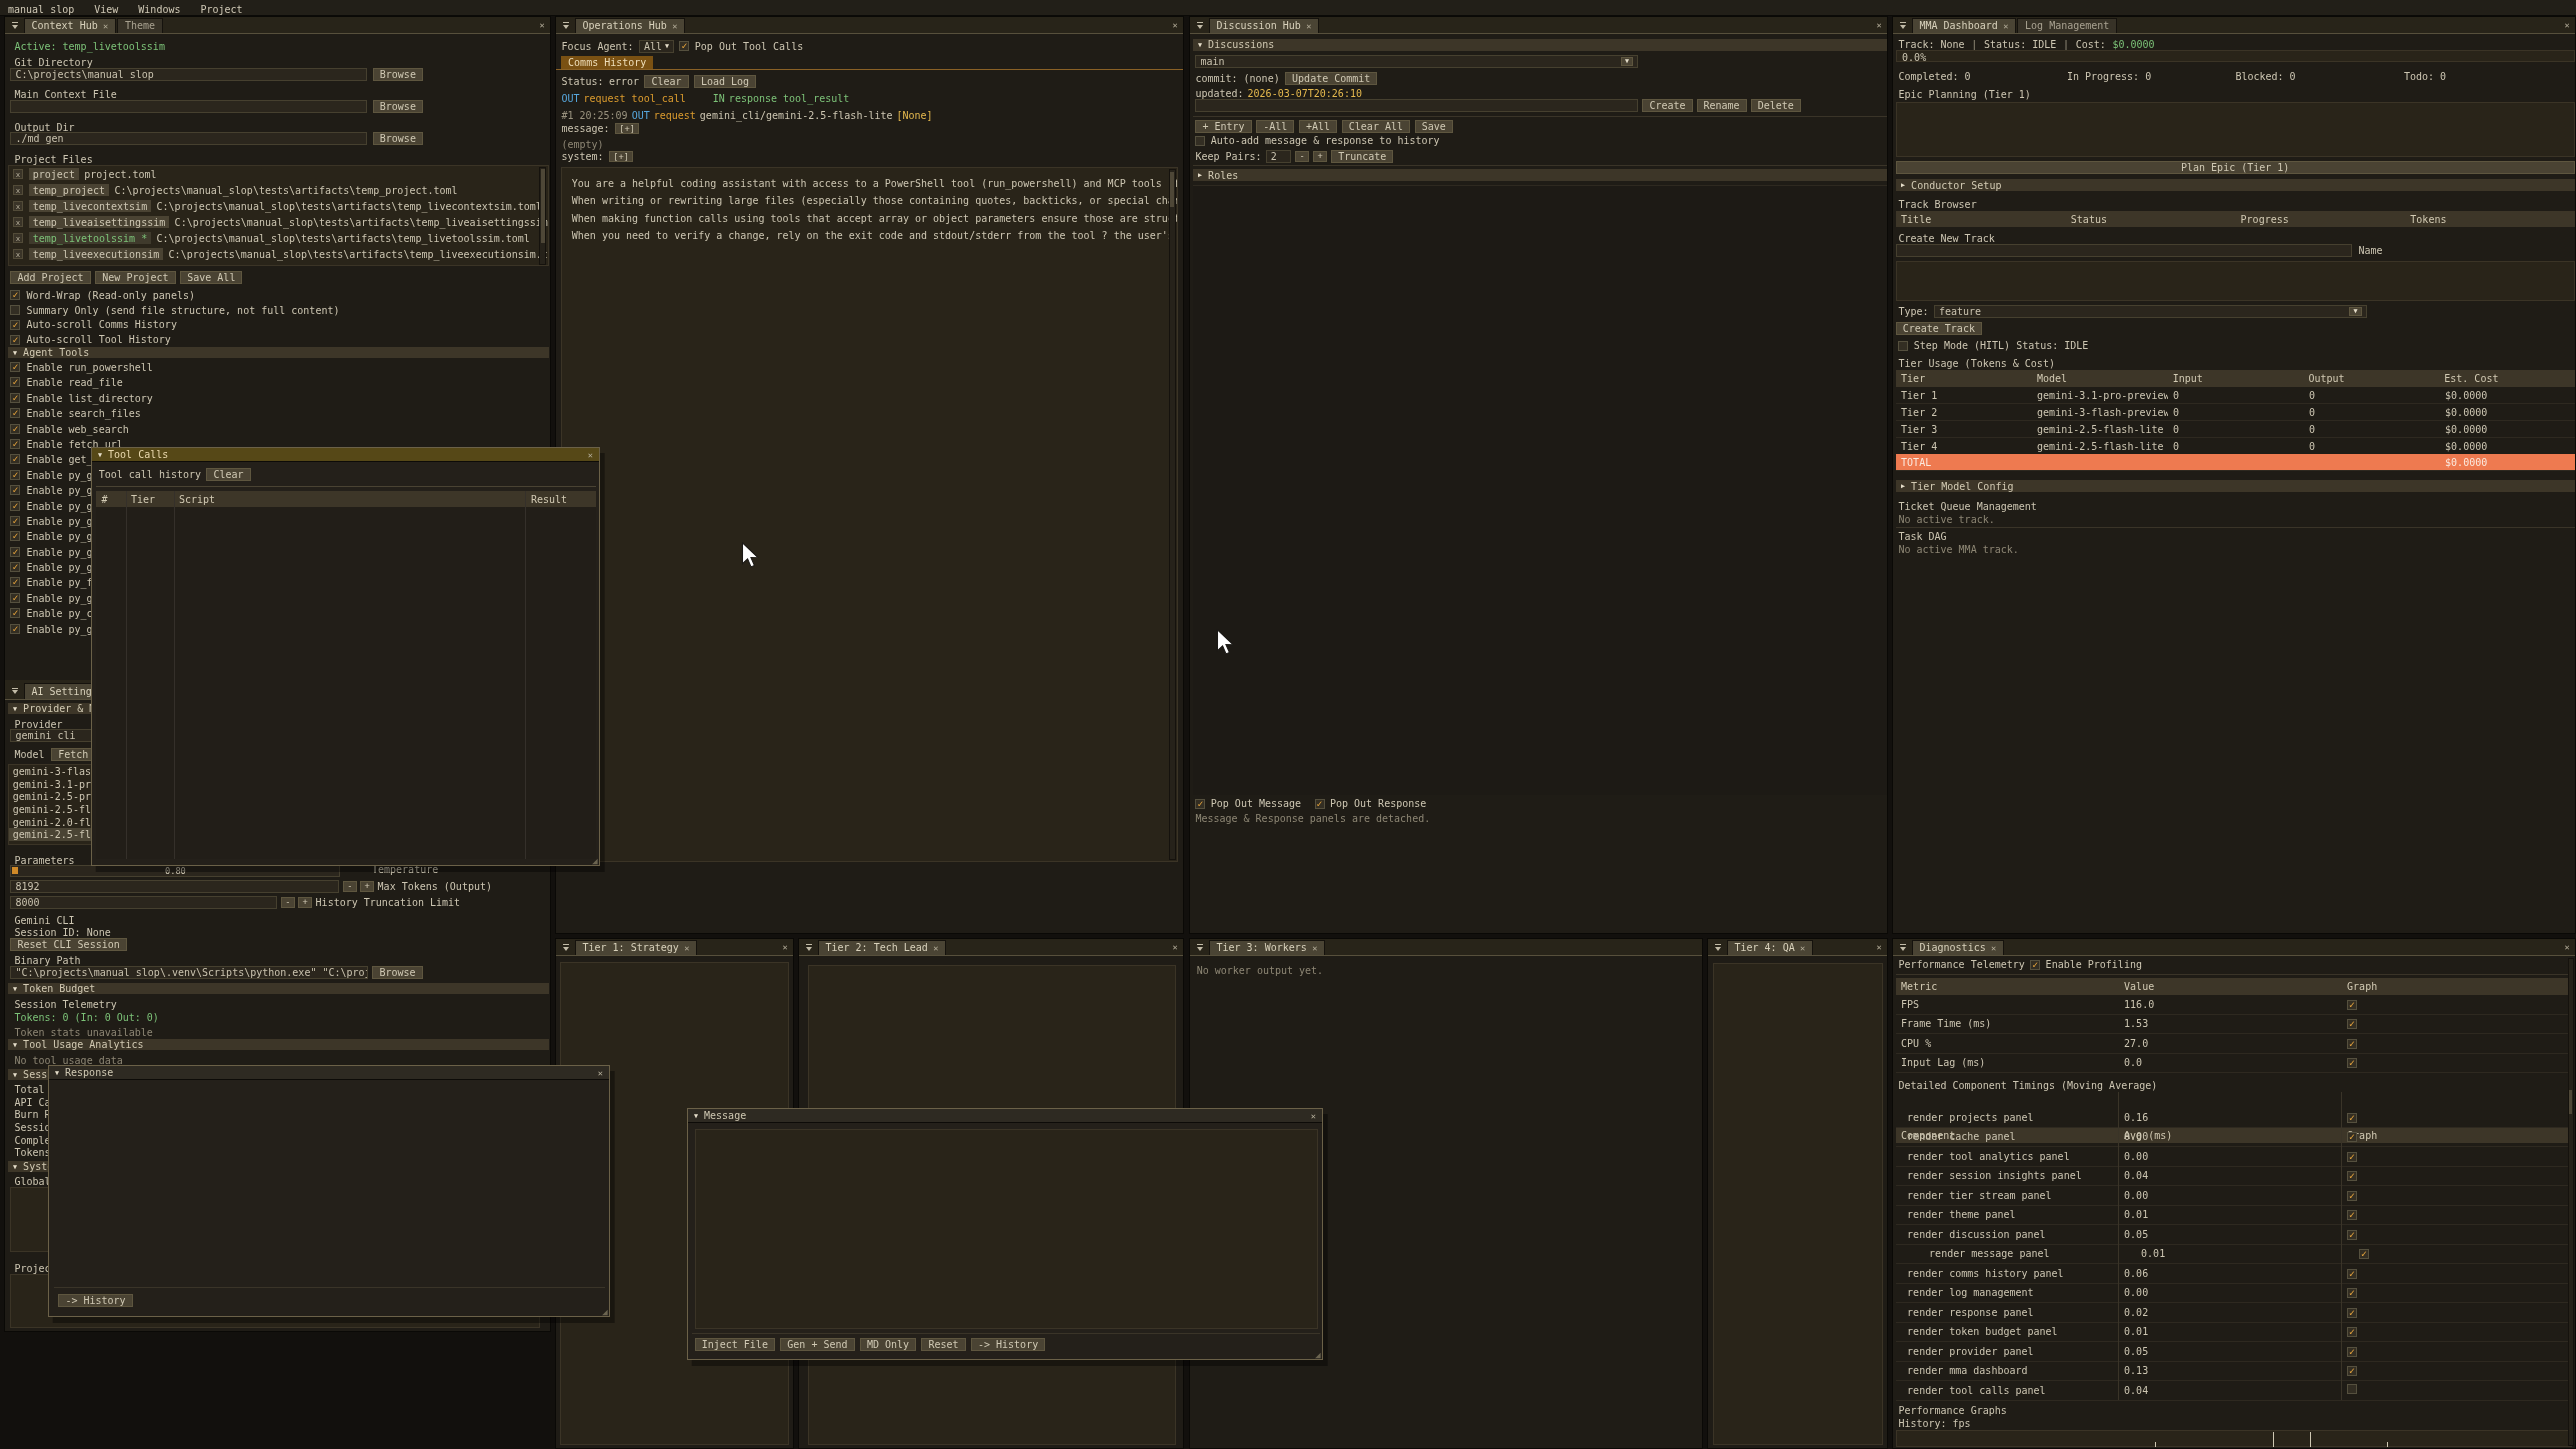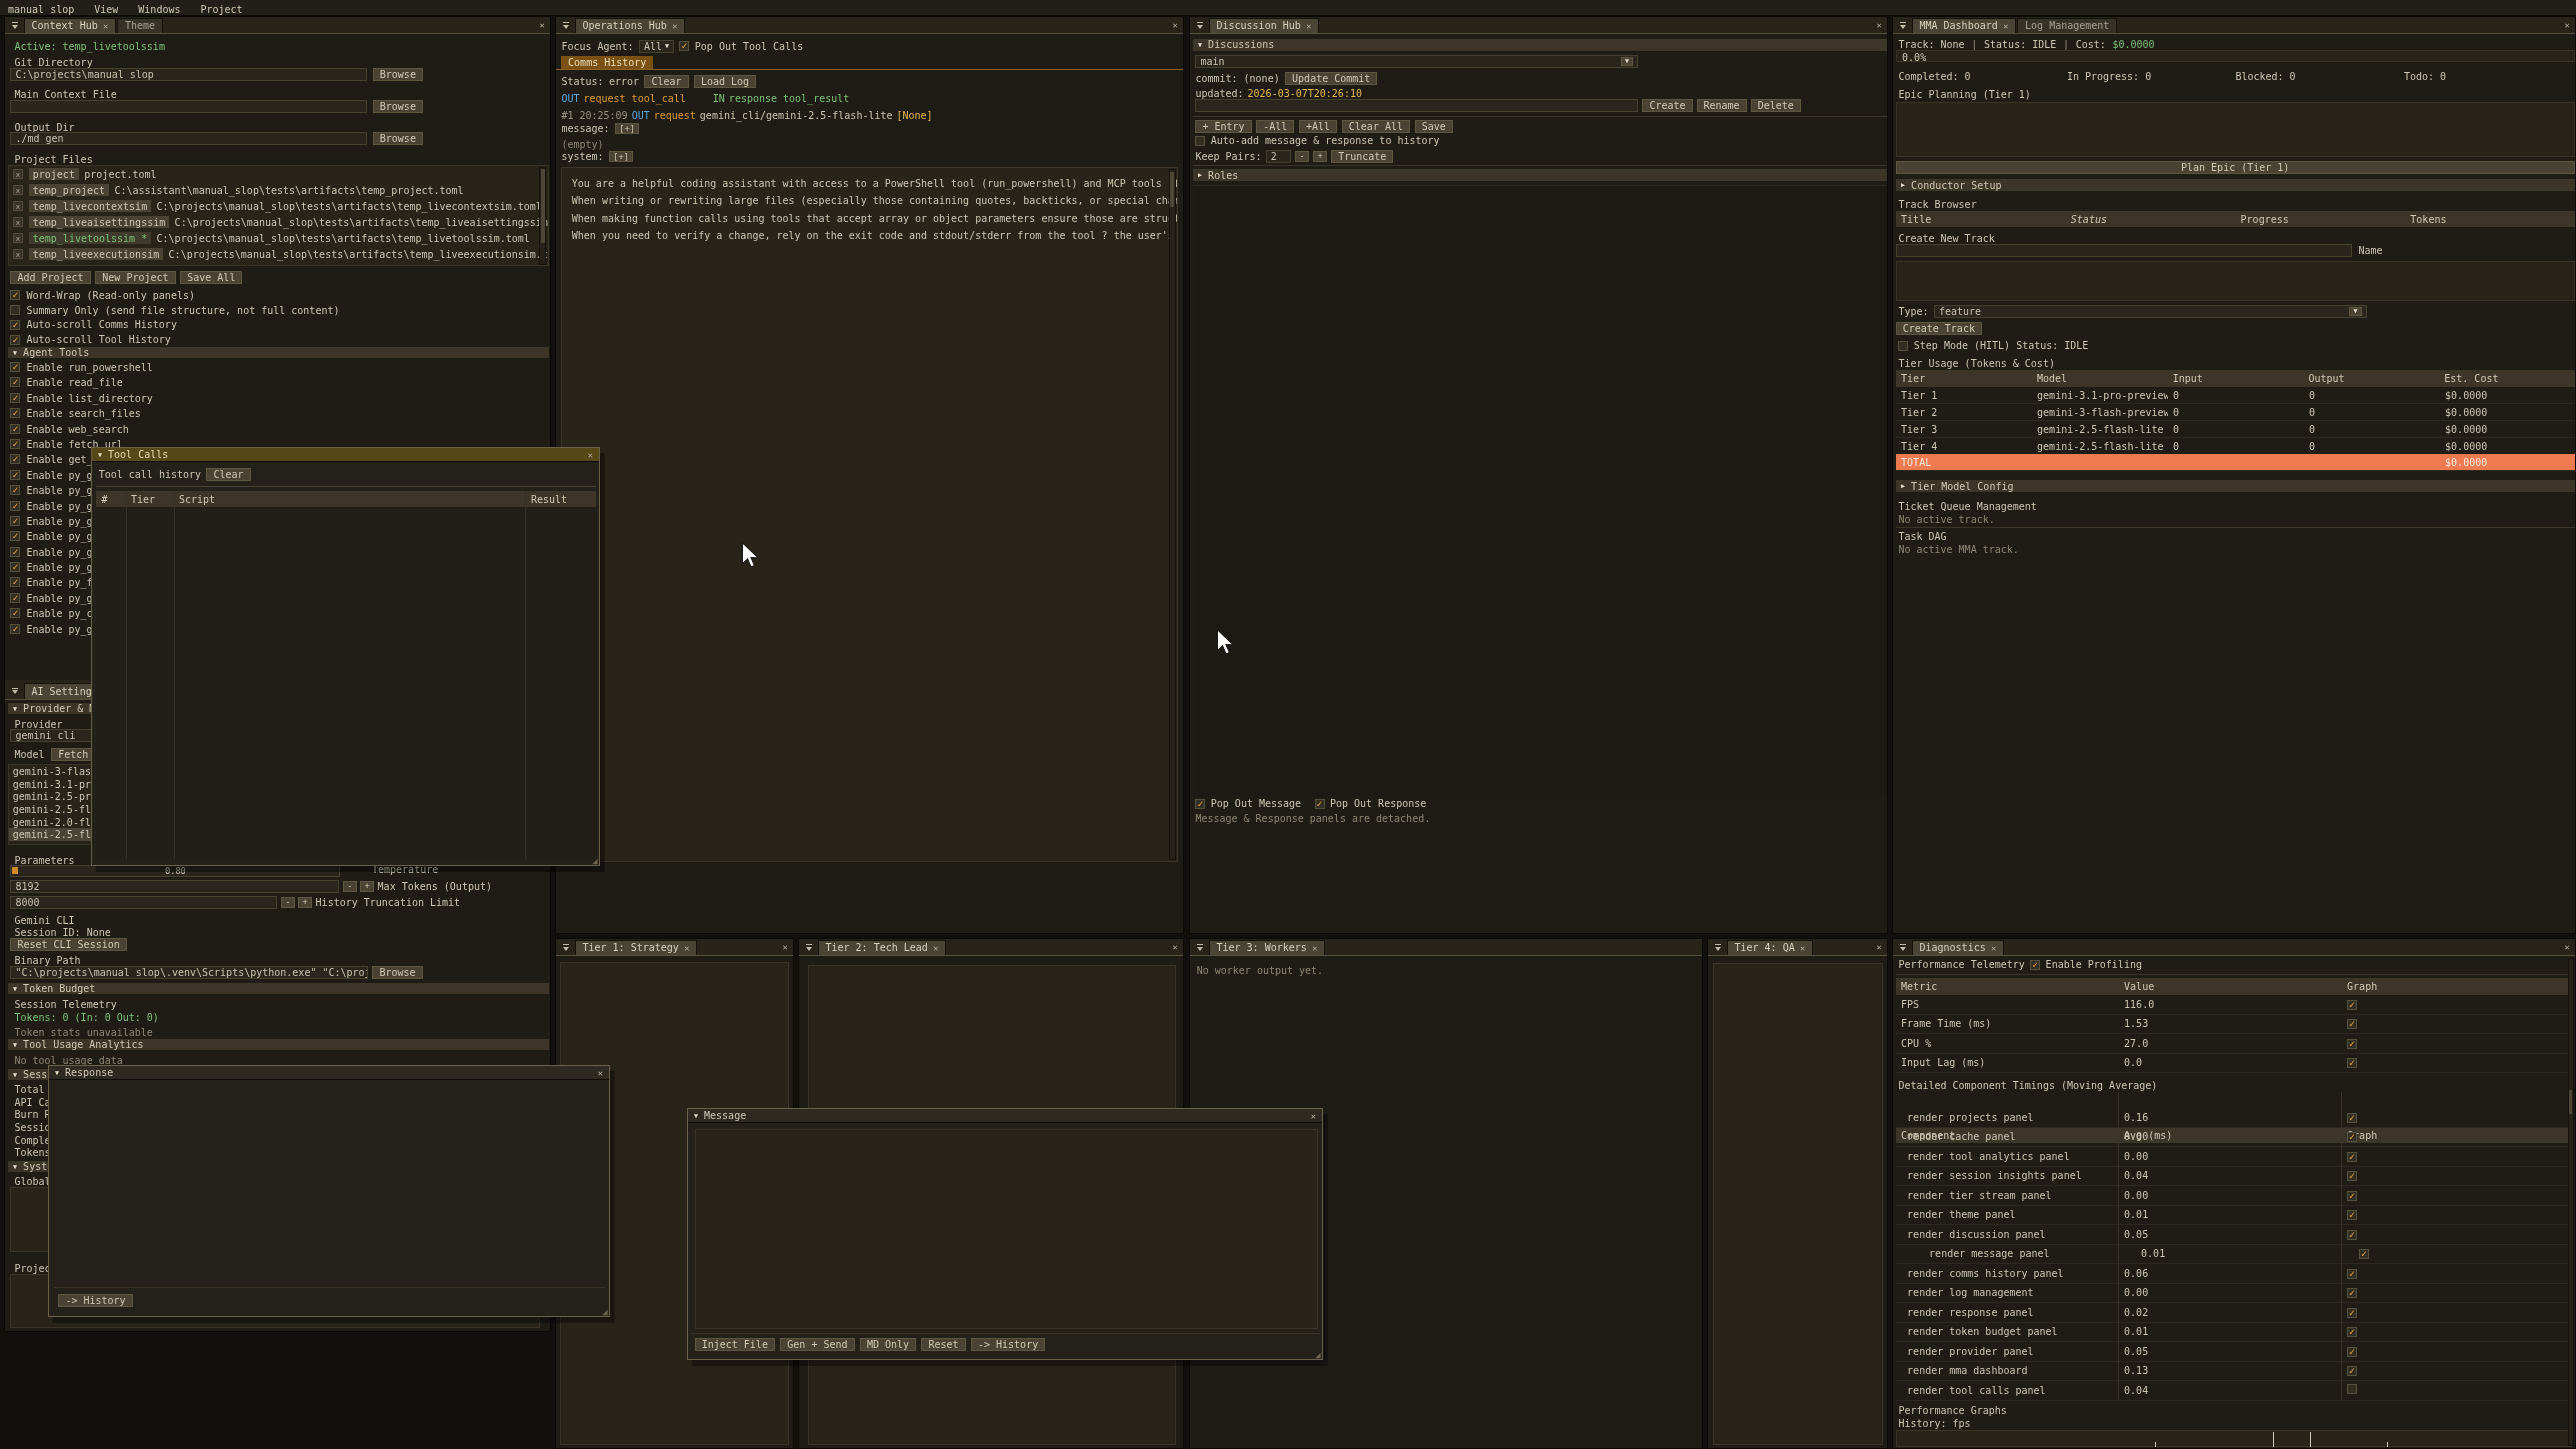--- a/index.html
+++ b/index.html
@@ -118,21 +118,21 @@
 
           <div class="listrow">
             <span class="xbtn">x</span>
             <span class="badge">project</span>
             <span>project.toml</span>
           </div>
 
           <div class="listrow">
             <span class="xbtn">x</span>
             <span class="badge">temp_project</span>
-            <span>C:\assistant\manual_slop\tests\artifacts\temp_project.toml</span>
+            <span>C:\projects\manual_slop\tests\artifacts\temp_project.toml</span>
           </div>
 
           <div class="listrow">
             <span class="xbtn">x</span>
             <span class="badge">temp_livecontextsim</span>
             <span>C:\projects\manual_slop\tests\artifacts\temp_livecontextsim.toml</span>
           </div>
 
           <div class="listrow">
             <span class="xbtn">x</span>
@@ -581,21 +581,21 @@
 
     <div class="abs hdr" style="left:2.7px;top:162px;width:679px;height:12px;">
       <span class="tri">▶</span>
       <span>Conductor Setup</span>
     </div>
 
     <div class="abs" style="left:5.4px;top:182px;">Track Browser</div>
     <div class="abs tblhdr" style="left:2.7px;top:194px;width:679px;height:16px;">
 
     <span class="cell" style="width:170px;">Title</span>
-        <span class="cell" style="width:170px;font-style:italic;">Status</span>
+        <span class="cell" style="width:170px;">Status</span>
         <span class="cell" style="width:170px;">Progress</span>
         <span class="cell" style="width:170px;">Tokens</span>
       </div>
 
     <div class="abs" style="left:5.4px;top:216px;">Create New Track</div>
     <div class="row" style="left:2.7px;top:227px;gap:6.7px;">
       <div class="inp" style="width:456px;"></div>
       <span>Name</span>
     </div>
     <div class="abs sunk" style="left:2.7px;top:244px;width:679px;height:40px;"></div>

